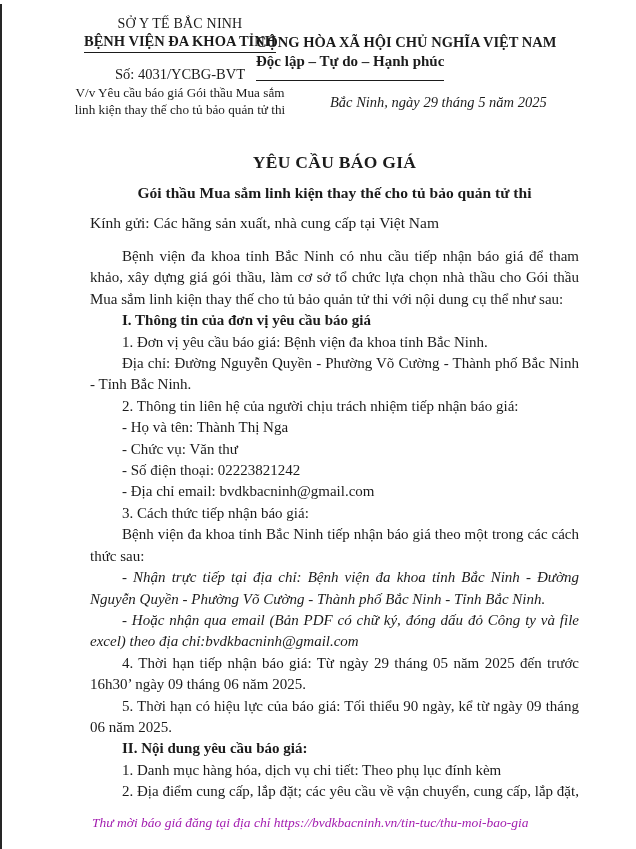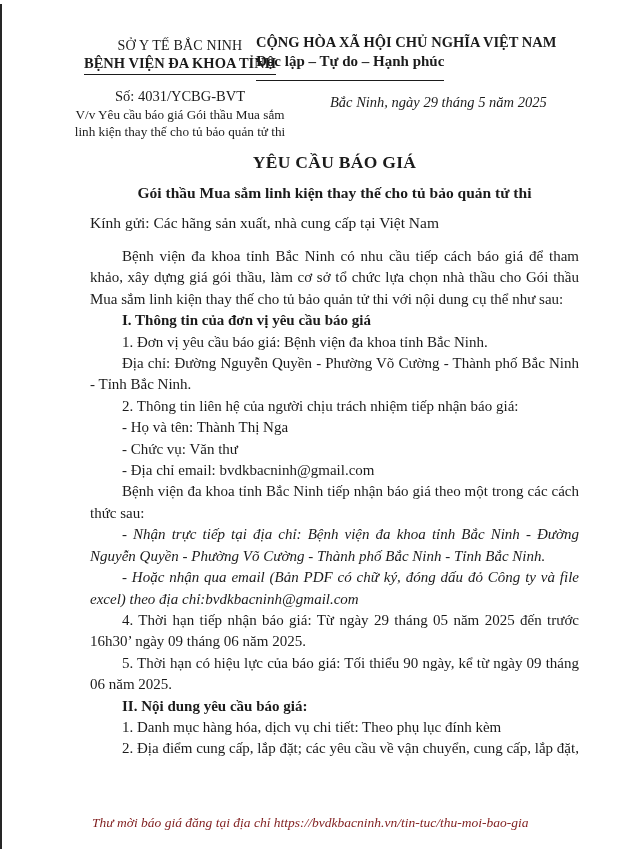--- a/index.html
+++ b/index.html
@@ -11,21 +11,21 @@
     font-family:"Liberation Serif", serif;
     overflow:hidden;
   }
   .scan-edge {
     position:absolute; left:0; top:4px; bottom:0; width:2px;
     background:#262626;
   }
   
   .header { position:relative; height:140px; }
   .header-left {
-    position:absolute; left:68px; top:38px; width:224px; text-align:center;
+    position:absolute; left:68px; top:16px; width:224px; text-align:center;
   }
   .header-left .org-parent { font-size:14px; letter-spacing:0.2px; }
   .header-left .org-name {
     font-size:14.5px; font-weight:bold; margin-top:1px;
   }
   .header-left .org-name span {
     display:inline-block; border-bottom:1.6px solid #1b1b1b; padding-bottom:2px;
   }
   .header-left .doc-number { font-size:14.5px; margin-top:13px; }
   .header-left .subject { font-size:13.2px; line-height:16.5px; margin-top:2px; }
@@ -57,21 +57,21 @@
     margin:14px 57px 0 90px;
     font-size:15px; line-height:21.4px;
     text-align:justify;
   }
   .body-text p { margin:0; text-indent:32px; }
   .body-text p.bold { font-weight:bold; }
   .body-text p.italic { font-style:italic;font-family:Liberation Serif, serif; }
   
   .footer-note {
     position:absolute; left:92px; top:815px; right:40px;
-    font-size:13.5px; font-style:italic; color:#7f1d1d;
+    font-size:13.5px; font-style:italic; color:#a21caf;
   }
 </style>
 </head>
 <body>
 
 <div class="page">
   <div class="scan-edge"></div>
 
   <div class="header">
     <div class="header-left">
@@ -93,28 +93,30 @@
       </div>
       <div class="place-date">Bắc Ninh, ngày 29 tháng 5 năm 2025</div>
     </div>
   </div>
 
   <div class="doc-title">YÊU CẦU BÁO GIÁ</div>
   <div class="package-title">Gói thầu Mua sắm linh kiện thay thế cho tủ bảo quản tử thi</div>
   <div class="salutation">Kính gửi: Các hãng sản xuất, nhà cung cấp tại Việt Nam</div>
 
   <div class="body-text">
-    <p>Bệnh viện đa khoa tỉnh Bắc Ninh có nhu cầu tiếp cách báo giá để tham khảo, xây dựng giá gói thầu, làm cơ sở tổ chức lựa chọn nhà thầu cho Gói thầu Mua sắm linh kiện thay thế cho tủ bảo quản tử thi với nội dung cụ thể như sau:</p>
+    <p>Bệnh viện đa khoa tỉnh Bắc Ninh có nhu cầu tiếp nhận báo giá để tham khảo, xây dựng giá gói thầu, làm cơ sở tổ chức lựa chọn nhà thầu cho Gói thầu Mua sắm linh kiện thay thế cho tủ bảo quản tử thi với nội dung cụ thể như sau:</p>
     <p class="bold">I. Thông tin của đơn vị yêu cầu báo giá</p>
     <p>1. Đơn vị yêu cầu báo giá: Bệnh viện đa khoa tỉnh Bắc Ninh.</p>
     <p>Địa chỉ: Đường Nguyễn Quyền - Phường Võ Cường - Thành phố Bắc Ninh - Tỉnh Bắc Ninh.</p>
     <p>2. Thông tin liên hệ của người chịu trách nhiệm tiếp nhận báo giá:</p>
     <p>- Họ và tên: Thành Thị Nga</p>
     <p>- Chức vụ: Văn thư</p>
+    <p>- Số điện thoại: 02223821242</p>
     <p>- Địa chỉ email: bvdkbacninh@gmail.com</p>
+    <p>3. Cách thức tiếp nhận báo giá:</p>
     <p>Bệnh viện đa khoa tỉnh Bắc Ninh tiếp nhận báo giá theo một trong các cách thức sau:</p>
     <p class="italic">- Nhận trực tiếp tại địa chỉ: Bệnh viện đa khoa tỉnh Bắc Ninh - Đường Nguyễn Quyền - Phường Võ Cường - Thành phố Bắc Ninh - Tỉnh Bắc Ninh.</p>
     <p class="italic">- Hoặc nhận qua email (Bản PDF có chữ ký, đóng dấu đỏ Công ty và file excel) theo địa chỉ:bvdkbacninh@gmail.com</p>
     <p>4. Thời hạn tiếp nhận báo giá: Từ ngày 29 tháng 05 năm 2025 đến trước 16h30’ ngày 09 tháng 06 năm 2025.</p>
     <p>5. Thời hạn có hiệu lực của báo giá: Tối thiểu 90 ngày, kể từ ngày 09 tháng 06 năm 2025.</p>
     <p class="bold">II. Nội dung yêu cầu báo giá:</p>
     <p>1. Danh mục hàng hóa, dịch vụ chi tiết: Theo phụ lục đính kèm</p>
     <p>2. Địa điểm cung cấp, lắp đặt; các yêu cầu về vận chuyển, cung cấp, lắp đặt,</p>
   </div>
 

